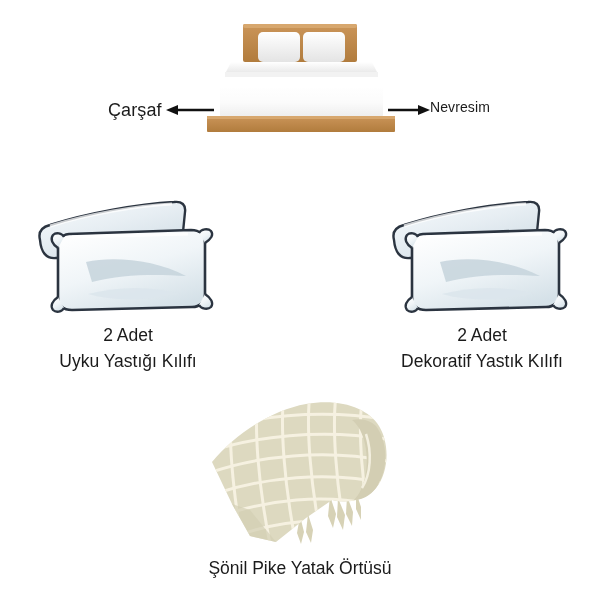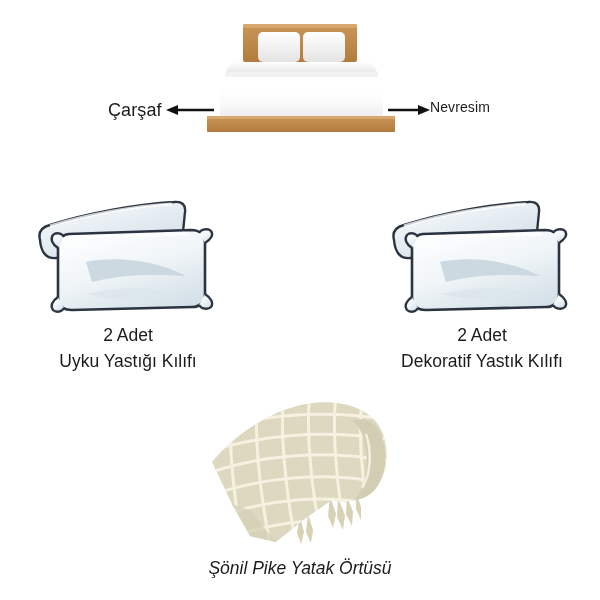--- a/index.html
+++ b/index.html
@@ -79,21 +79,20 @@
     left: 180px;
     top: 392px;
     width: 250px;
     height: 155px;
   }
   .caption.bottom {
     left: 150px;
     top: 555px;
     width: 300px;
     font-size: 17.5px;
-    font-style: italic;
   }
 
   svg { display: block; overflow: visible; }
 </style>
 </head>
 <body>
 
 <div class="canvas">
 
   <div class="bed-figure">

